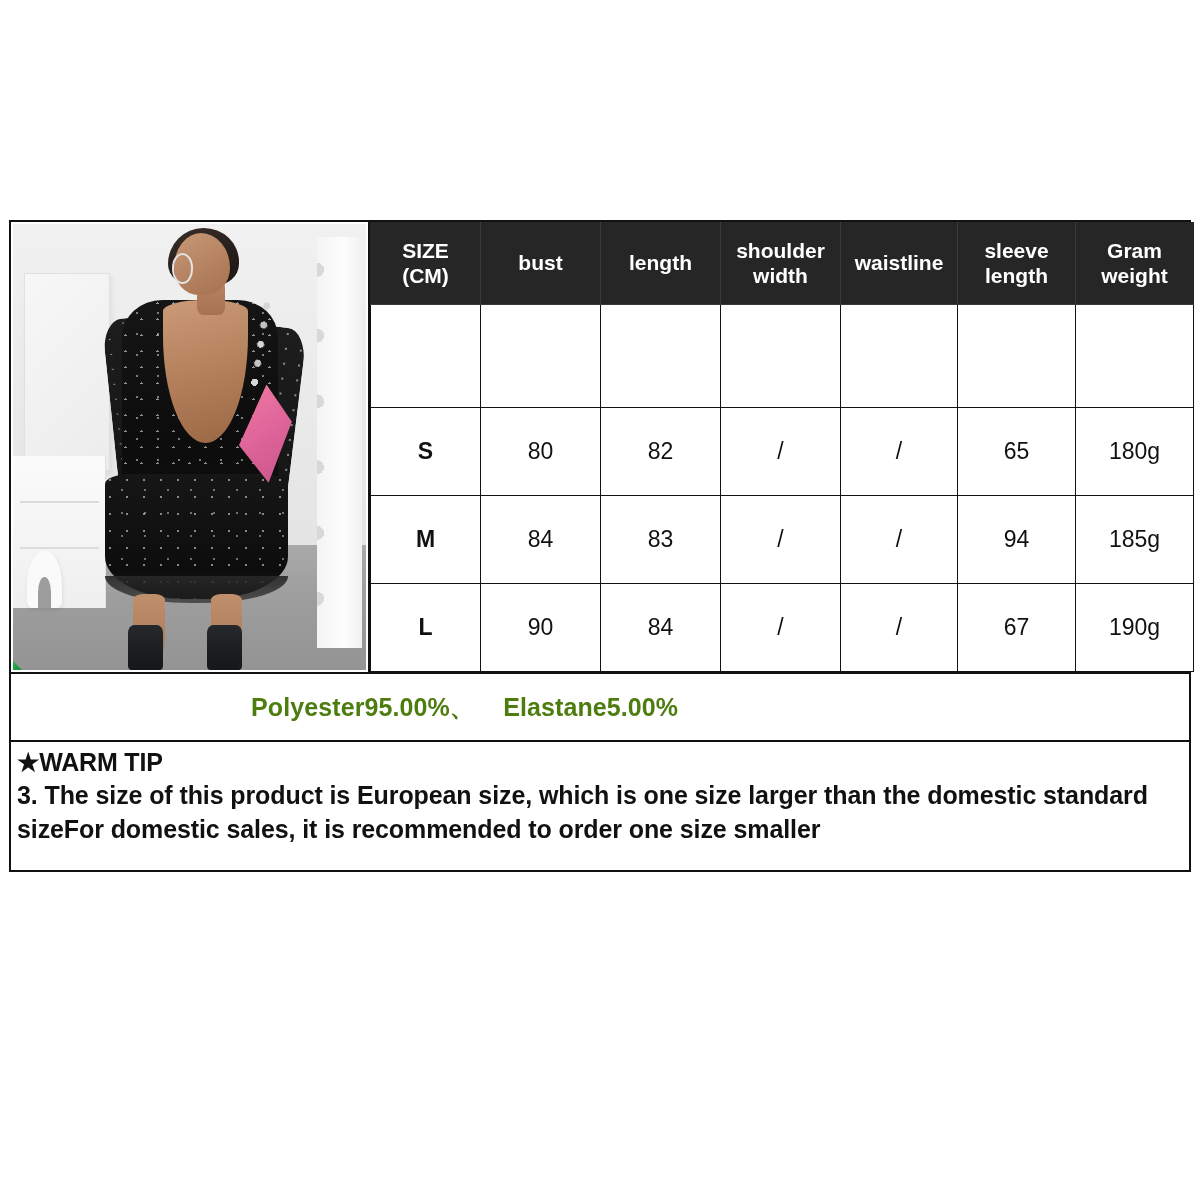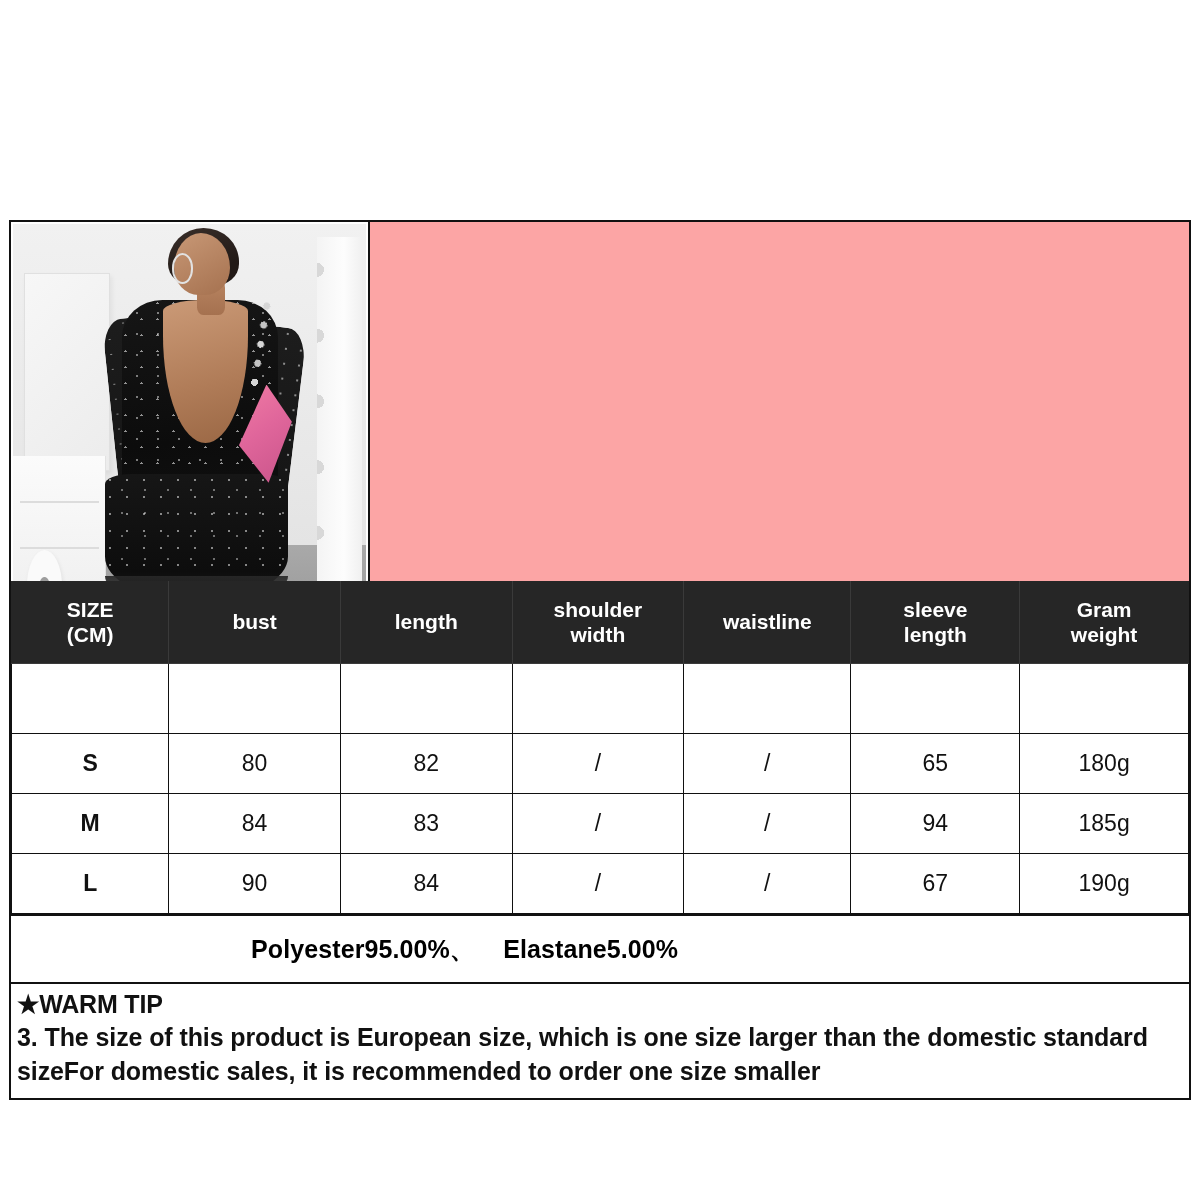--- a/index.html
+++ b/index.html
@@ -28,22 +28,21 @@
     left: 9px;
     top: 220px;
     width: 1182px;
   }
 
   .chart-top {
     display: flex;
     align-items: stretch;
     border: 2px solid #111111;
     box-sizing: border-box;
-    background: #fca5a5;
-    flex-direction: column;
+    background: #c2410c;
   }
 
   
   .photo-cell {
     width: 359px;
     flex: 0 0 359px;
     position: relative;
     overflow: hidden;
     border-right: 2px solid #111111;
     box-sizing: border-box;
@@ -255,33 +254,33 @@
     border-top: none;
     box-sizing: border-box;
     height: 68px;
     display: flex;
     align-items: center;
     background: #ffffff;
   }
   .material-text {
     font-size: 25px;
     font-weight: bold;
-    color: #000000;
+    color: #4d7c0f;
     margin-left: 240px;
     white-space: pre;
     letter-spacing: .1px;
   }
 
   
   .tip-block {
     border: 2px solid #111111;
     border-top: none;
     box-sizing: border-box;
     background: #ffffff;
-    padding: 4px 6px 10px 6px;
+    padding: 4px 6px 24px 6px;
   }
   .tip-line {
     font-size: 25px;
     font-weight: bold;
     color: #111111;
     line-height: 1.33;
     letter-spacing: -0.1px;
   }
   .tip-title { letter-spacing: -0.2px; }
 </style>

